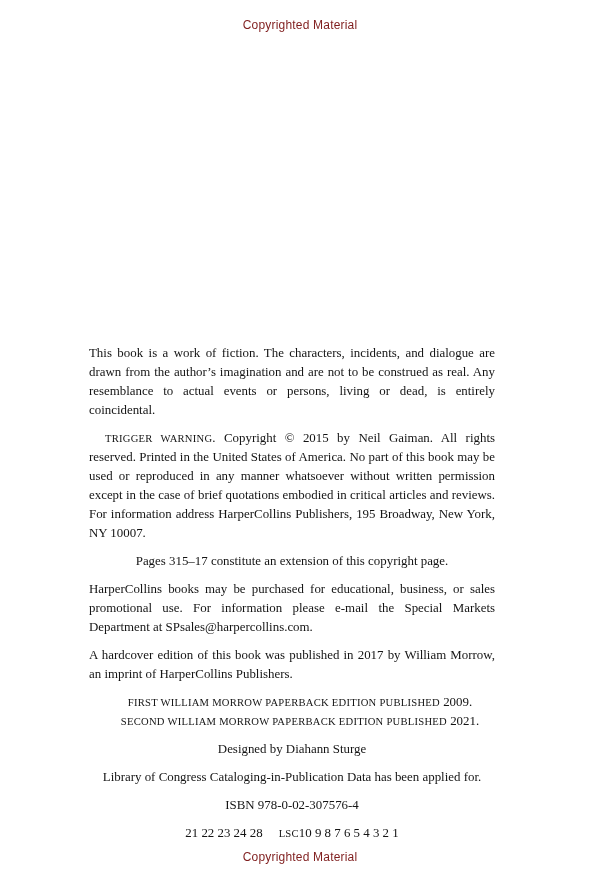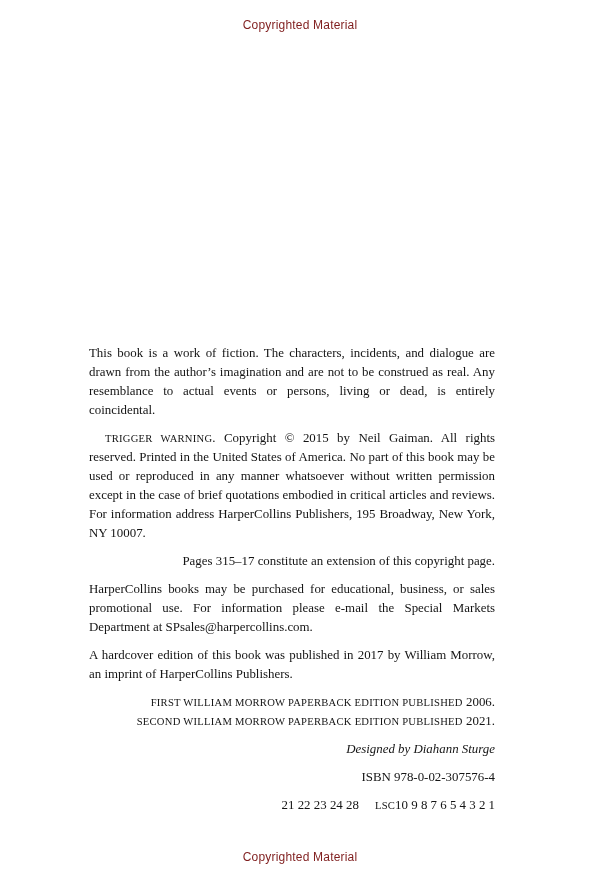--- a/index.html
+++ b/index.html
@@ -39,22 +39,22 @@
   }
   .text-block p {
     margin: 0 0 9px 0;
     padding: 0;
   }
   .sc {
     font-size: 10.6px;
     letter-spacing: 0.25px;
     margin-left: 16px;
   }
-  .italic { font-style: italic; }
-  .no-justify { text-align: right; }
+  .italic { }
+  .no-justify { text-align: center; }
   .gap-left { }
 </style>
 </head>
 <body>
 
 <div class="page">
 
   <div class="notice top">Copyrighted Material</div>
 
   <div class="text-block">
@@ -63,26 +63,27 @@
 
     <p><span class="sc">TRIGGER WARNING</span><span>. Copyright © 2015 by Neil Gaiman. All rights reserved. Printed in the United States of America. No part of this book may be used or reproduced in any manner whatsoever without written permission except in the case of brief quotations embodied in critical articles and reviews. For information address HarperCollins Publishers, 195 Broadway, New York, NY 10007.</span></p>
 
     <p class="no-justify">Pages 315–17 constitute an extension of this copyright page.</p>
 
     <p>HarperCollins books may be purchased for educational, business, or sales promotional use. For information please e-mail the Special Markets Department at SPsales@harpercollins.com.</p>
 
     <p>A hardcover edition of this book was published in 2017 by William Morrow, an imprint of HarperCollins Publishers.</p>
 
     <p class="no-justify">
-      <span><span class="sc">FIRST WILLIAM MORROW PAPERBACK EDITION PUBLISHED</span> <span>2006.</span></span><br>
+      <span><span class="sc">FIRST WILLIAM MORROW PAPERBACK EDITION PUBLISHED</span> <span>2009.</span></span><br>
       <span><span class="sc">SECOND WILLIAM MORROW PAPERBACK EDITION PUBLISHED</span> <span>2021.</span></span>
     </p>
 
     <p class="italic no-justify">Designed by Diahann Sturge</p>
 
+    <p class="no-justify">Library of Congress Cataloging-in-Publication Data has been applied for.</p>
 
     <p class="no-justify">ISBN 978-0-02-307576-4</p>
 
     <p class="no-justify"><span>21 22 23 24 28</span><span class="sc gap-left">LSC</span><span class="gap-left">10 9 8 7 6 5 4 3 2 1</span></p>
 
   </div>
 
   <div class="notice bottom">Copyrighted Material</div>
 
 </div>

